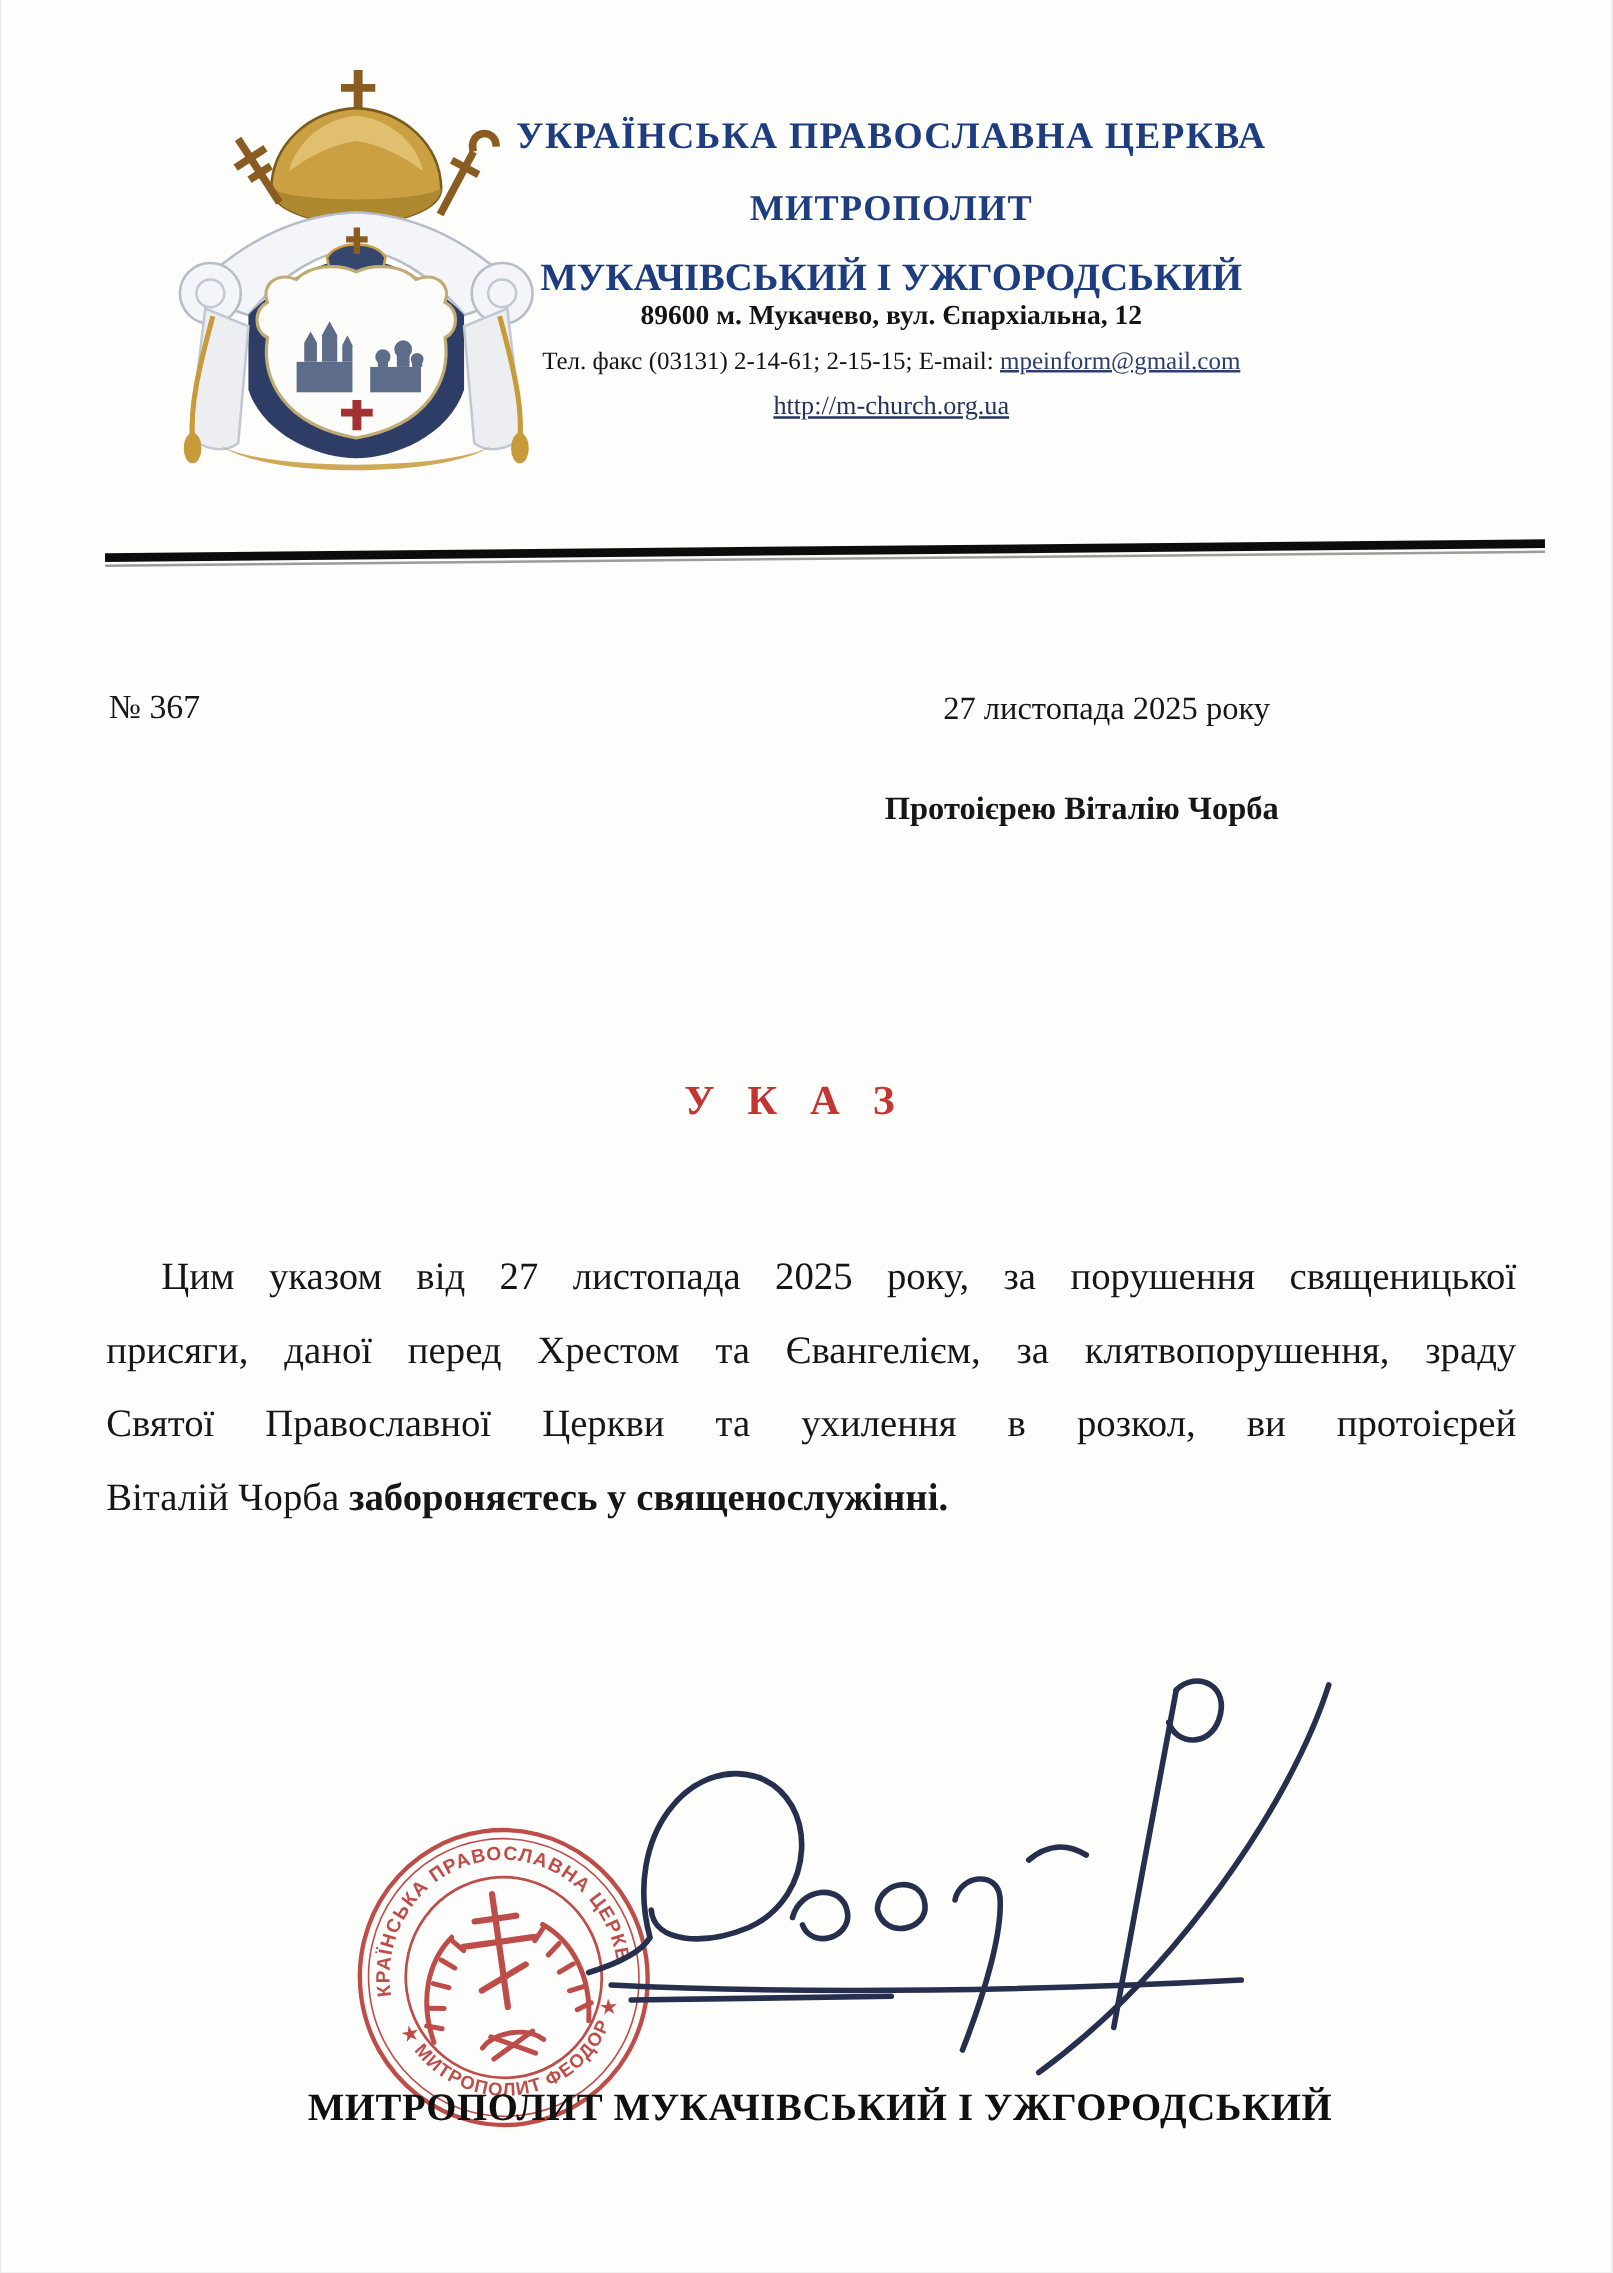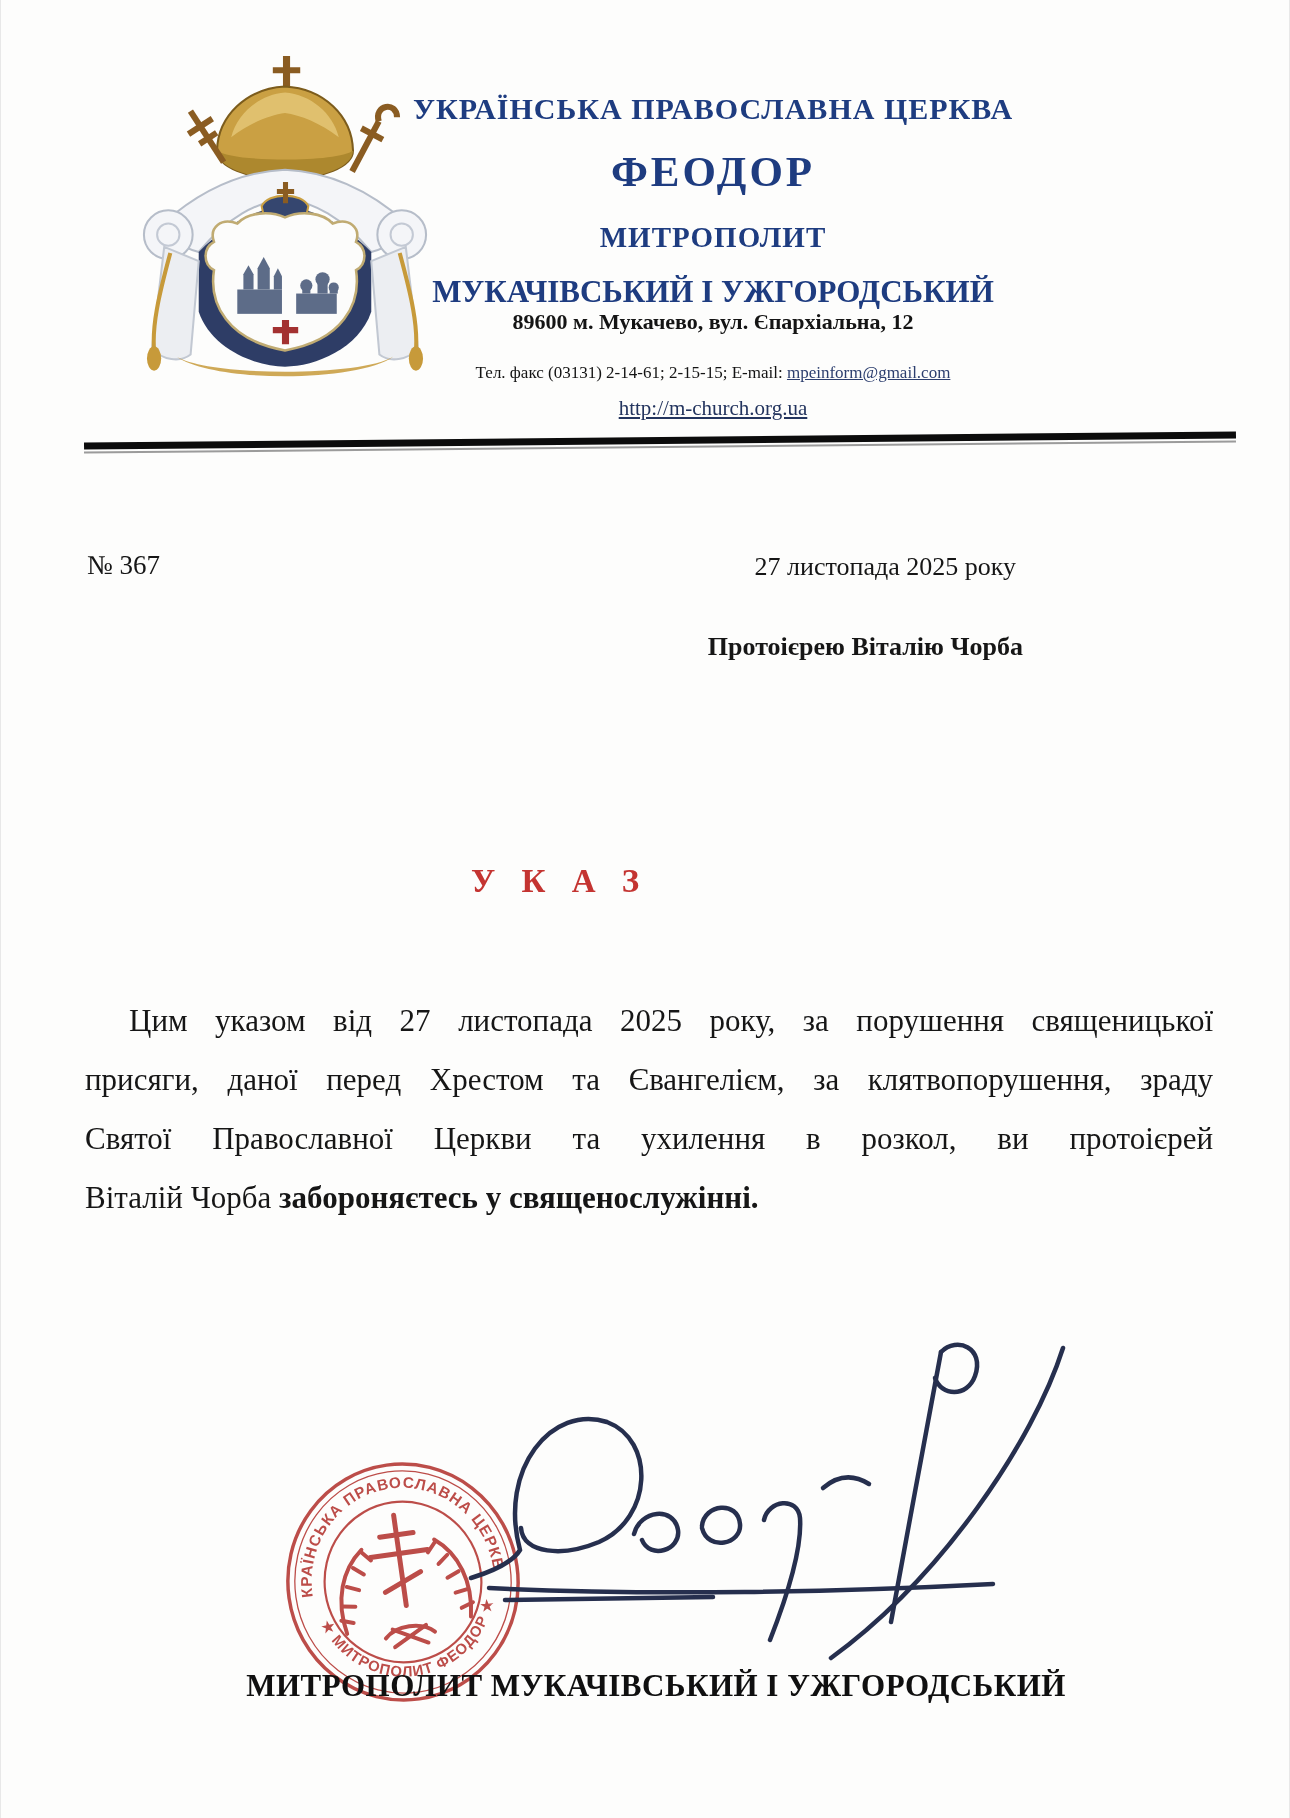--- a/index.html
+++ b/index.html
@@ -13,31 +13,31 @@
     color:#161616;
   }
   
   .emblem{position:absolute;left:116px;top:52px;width:336px;height:340px;}
   .lh{position:absolute;left:402px;top:92px;width:620px;text-align:center;color:#1e3c80;}
   .lh-church{font-size:30px;font-weight:bold;line-height:34px;letter-spacing:1px;}
   .lh-name{font-size:43px;font-weight:bold;line-height:48px;letter-spacing:3px;margin-top:22px;}
   .lh-rank{font-size:29px;font-weight:bold;line-height:32px;letter-spacing:1px;margin-top:25px;}
   .lh-see{font-size:31px;font-weight:bold;line-height:35px;margin-top:21px;}
   .lh-address{font-size:22px;line-height:26px;color:#141414;font-weight:bold;}
-  .lh-contacts{font-size:17px;line-height:26px;margin-top:25px;color:#141414;}
+  .lh-contacts{font-size:20px;line-height:26px;margin-top:11px;color:#141414;}
   .lh-contacts .mail{color:#2c3e6e;text-decoration:underline;}
   .lh-web{font-size:21px;line-height:24px;margin-top:10px;color:#23345e;text-decoration:underline;font-weight:normal;}
   .rule{position:absolute;left:83px;top:437px;width:1152px;height:7px;background:#0c0c0c;transform:rotate(-0.55deg);}
   .rule2{position:absolute;left:83px;top:446px;width:1152px;height:2px;background:#3a3a3a;transform:rotate(-0.55deg);opacity:.5;}
   
   .doc-number{position:absolute;left:86px;top:550px;font-size:27px;}
   .doc-date{position:absolute;left:700px;top:552px;width:315px;text-align:right;font-size:26px;}
   .addressee{position:absolute;left:660px;top:632px;width:362px;text-align:right;font-size:26px;font-weight:bold;}
   
-  .decree-title{position:absolute;left:470px;top:863px;width:330px;text-align:left;
+  .decree-title{position:absolute;left:470px;top:863px;width:330px;text-align:center;
     font-size:33px;font-weight:bold;letter-spacing:9px;}
   .body{position:absolute;left:84px;top:991px;width:1128px;font-size:31px;line-height:59px;}
   .body .jline{text-align:justify;text-align-last:justify;}
   .body .indent{text-indent:44px;}
   .body b{font-weight:bold;}
   
   .stamp{position:absolute;left:278px;top:1456px;width:248px;height:252px;opacity:.88;}
   .signature{position:absolute;left:400px;top:1326px;width:800px;height:345px;}
   .signatory{position:absolute;left:0;top:1668px;width:1310px;text-align:center;
     font-size:31px;font-weight:bold;letter-spacing:.5px;color:#101010;}
@@ -99,21 +99,20 @@
         <path d="M197,238 v-12 h10 v12 z"></path>
       <circle cx="213" cy="232" r="5"></circle>
         <path d="M209,238 v-6 h8 v6 z"></path>
     </g>
 
     <path d="M162,264 h7 v7 h9 v6 h-9 v11 h-7 v-11 h-9 v-6 h9 z" fill="#a33131"></path>
   </svg>
 
   <div class="lh">
     <div class="lh-church" style="color: rgb(30, 60, 128);">УКРАЇНСЬКА ПРАВОСЛАВНА ЦЕРКВА</div>
-    <div class="lh-name" style="color: rgb(30, 60, 128);">ФЕОДОР</div>
     <div class="lh-rank" style="color: rgb(30, 60, 128);">МИТРОПОЛИТ</div>
     <div class="lh-see" style="color: rgb(30, 60, 128); margin-top: 21px;">МУКАЧІВСЬКИЙ І УЖГОРОДСЬКИЙ</div>
     <div class="lh-address">89600 м. Мукачево, вул. Єпархіальна, 12</div>
     <div class="lh-contacts"><span>Тел. факс (03131) 2-14-61; 2-15-15; E-mail: </span><span class="mail">mpeinform@gmail.com</span></div>
     <div class="lh-web">http://m-church.org.ua</div>
   </div>
 
   <div class="rule"></div>
   <div class="rule2"></div>
 

